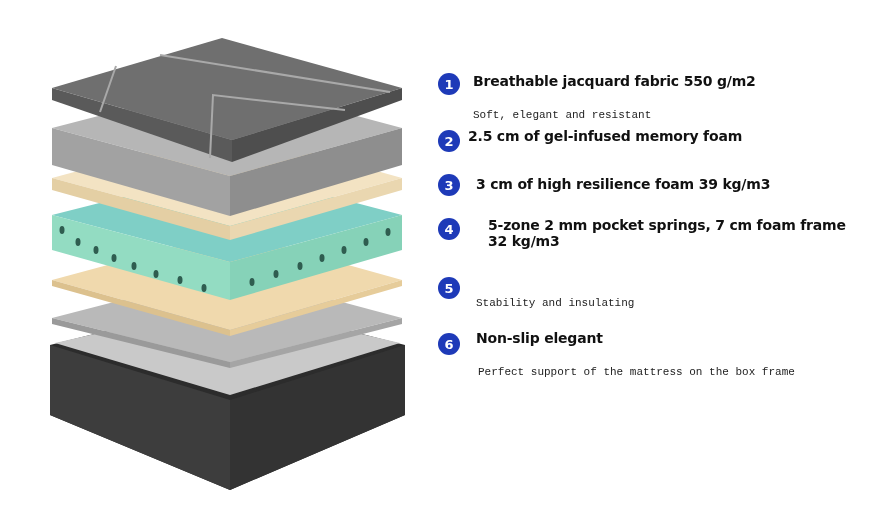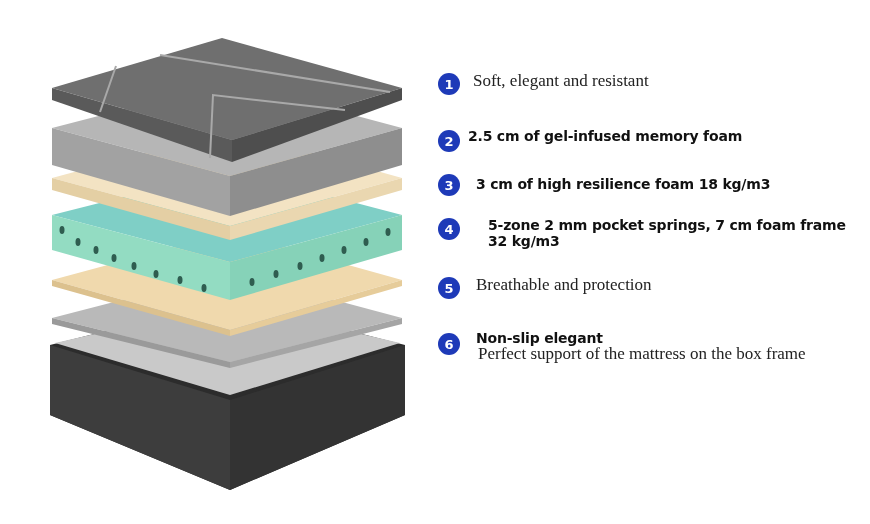--- a/index.html
+++ b/index.html
@@ -5,21 +5,21 @@
   html, body { margin: 0; padding: 0; background: #ffffff; }
   body { width: 870px; height: 524px; position: relative; overflow: hidden; font-family: "DejaVu Sans", sans-serif; }
   .illustration { position: absolute; left: 0; top: 0; width: 430px; height: 524px; }
   .legend { position: absolute; left: 438px; top: 0; width: 430px; height: 524px; }
   .item { position: absolute; left: 0; display: flex; align-items: flex-start; }
   .badge { width: 22px; height: 22px; border-radius: 50%; background: #1e3ab8; color: #fff;
     font-family: "DejaVu Sans", sans-serif; font-weight: bold; font-size: 13px; display: flex;
     align-items: center; justify-content: center; flex: 0 0 22px; }
   .texts { margin-left: 13px; }
   .title { font-family: "DejaVu Sans", sans-serif; font-weight: bold; font-size: 14px; color: #111; line-height: 16px; letter-spacing: -0.2px; }
-  .sub { font-family: Liberation Serif, serif; font-size: 17px; color: #222; line-height: 14px; margin-top: 1px; }
+  .sub { font-family: Liberation Mono, monospace; font-size: 11px; color: #222; line-height: 14px; margin-top: 19px; }
 </style>
 </head>
 <body>
 
 <div class="illustration">
   <svg width="430" height="524" viewBox="0 0 430 524" xmlns="http://www.w3.org/2000/svg">
 
     <g>
       <polygon points="50,345 230,300 405,345 405,415 230,490 50,415" fill="#2c2c2c"></polygon>
       <polygon points="50,345 230,400 230,490 50,415" fill="#3d3d3d"></polygon>
@@ -82,45 +82,46 @@
       <polyline points="116,66 100,112" fill="none" stroke="#a9a9a9" stroke-width="2"></polyline>
       <polyline points="210,158 213,95 345,110" fill="none" stroke="#a9a9a9" stroke-width="2"></polyline>
     </g>
   </svg>
 </div>
 
 <div class="legend">
   <div class="item" style="top:73px;">
     <div class="badge">1</div>
     <div class="texts">
+      <div class="title">Breathable jacquard fabric 550 g/m2</div>
       <div class="sub">Soft, elegant and resistant</div>
     </div>
   </div>
   <div class="item" style="top:128px;">
     <div class="badge" style="margin-top:2px;">2</div>
     <div class="texts" style="margin-left:8px;">
       <div class="title">2.5 cm of gel-infused memory foam</div>
     </div>
   </div>
   <div class="item" style="top:174px;">
     <div class="badge">3</div>
     <div class="texts" style="margin-left:16px;padding-top:2px;">
-      <div class="title">3 cm of high resilience foam 18 kg/m3</div>
+      <div class="title">3 cm of high resilience foam 39 kg/m3</div>
     </div>
   </div>
   <div class="item" style="top:217px;width:420px;">
     <div class="badge" style="margin-top:1px;">4</div>
     <div class="texts" style="margin-left:28px;">
       <div class="title">5-zone 2 mm pocket springs, 7 cm foam frame 32 kg/m3</div>
     </div>
   </div>
   <div class="item" style="top:277px;">
     <div class="badge">5</div>
     <div class="texts" style="margin-left:16px;">
-      <div class="sub">Breathable and protection</div>
+      <div class="sub">Stability and insulating</div>
     </div>
   </div>
   <div class="item" style="top:330px;">
     <div class="badge" style="margin-top:3px;">6</div>
     <div class="texts" style="margin-left:16px;">
       <div class="title">Non-slip elegant</div>
       <div class="sub" style="margin-left:2px;">Perfect support of the mattress on the box frame</div>
     </div>
   </div>
 </div>

